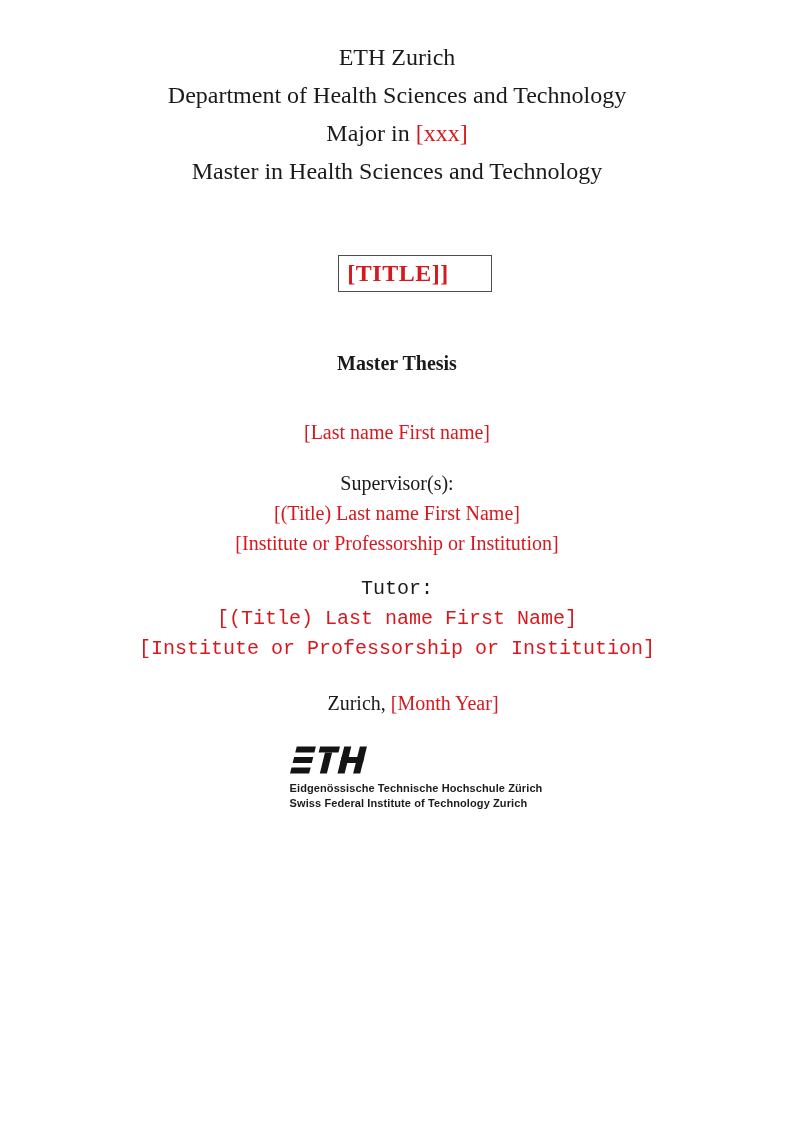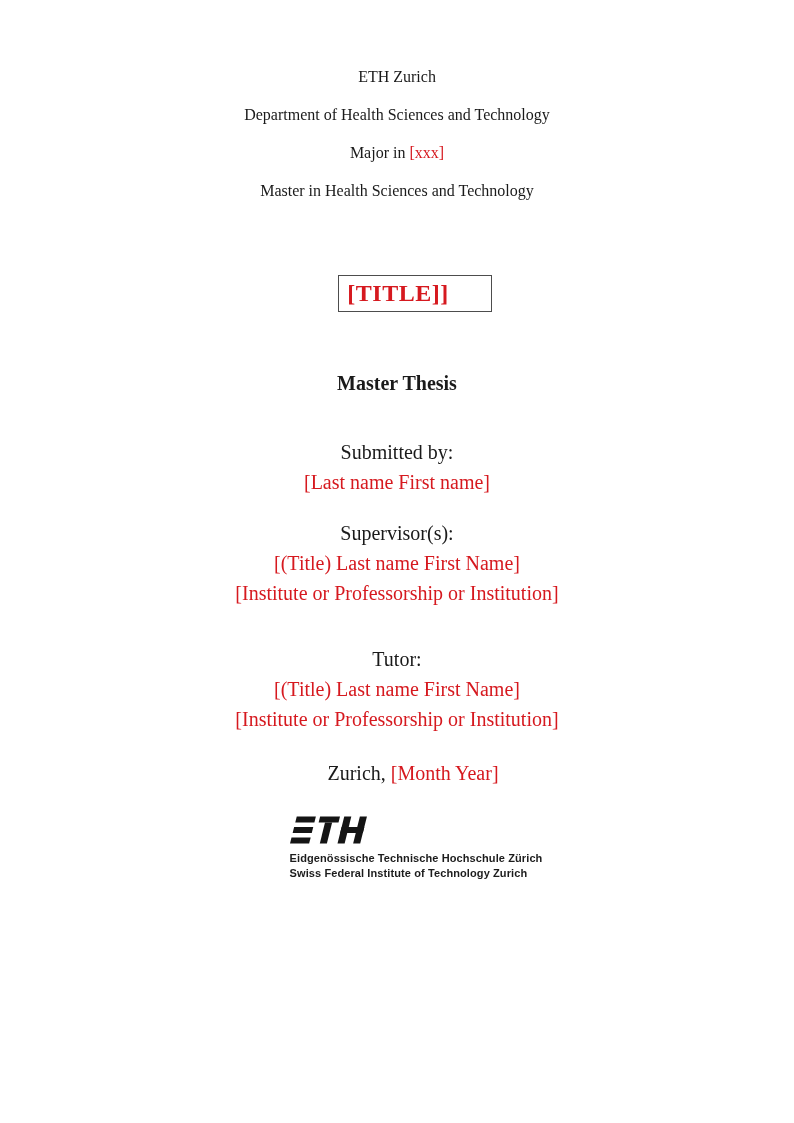--- a/index.html
+++ b/index.html
@@ -11,22 +11,22 @@
     margin: 0 auto;
     background: #fff;
     font-family: "Liberation Serif", serif;
     color: var(--text-black, #1a1a1a);
     text-align: center;
     overflow: hidden;
   }
   .red { color: var(--placeholder-red, #d6191f); }
 
   .header-block {
-    padding-top: 58px;
-    font-size: 16px;
+    padding-top: 38px;
+    font-size: 24px;
     line-height: 38px;
   }
 
   .titlebox-row { margin-top: 65px; height: 38px; }
   .title-box {
     display: inline-block;
     border: 1.5px solid var(--box-border, #4d4d4d);
     background: #fff;
     text-align: left;
     padding: 2px 42px 3px 8px;
@@ -50,21 +50,21 @@
   .statement {
     margin: 46px auto 0;
     max-width: 575px;
     font-size: 20px;
     line-height: 30px;
   }
 
   .block { font-size: 20px; line-height: 30px; }
   .block-submitted  { margin-top: 40px; }
   .block-supervisor { margin-top: 21px; }
-  .block-tutor      { margin-top: 36px; }
+  .block-tutor      { margin-top: 16px; font-family: Liberation Mono, monospace; }
   .block-placedate  { margin-top: 24px; padding-left: 32px; }
 
   .logo-row { margin-top: 28px; padding-left: 8px; }
   .eth-logo {
     display: inline-block;
     text-align: left;
     transform: translateX(15px);
   }
   .eth-mark { display: block; }
   .eth-logo-text {
@@ -92,21 +92,20 @@
   <div class="titlebox-row">
     <div class="title-box">
       <span class="title-text red">[TITLE]]</span>
     </div>
   </div>
 
   <div class="thesis-type">Master Thesis</div>
 
 
   <div class="block block-submitted">
-    <div>Submitted by:</div>
     <div class="red">[Last name First name]</div>
   </div>
 
   <div class="block block-supervisor">
     <div>Supervisor(s):</div>
     <div class="red">[(Title) Last name First Name]</div>
     <div class="red">[Institute or Professorship or Institution]</div>
   </div>
 
   <div class="block block-tutor">

